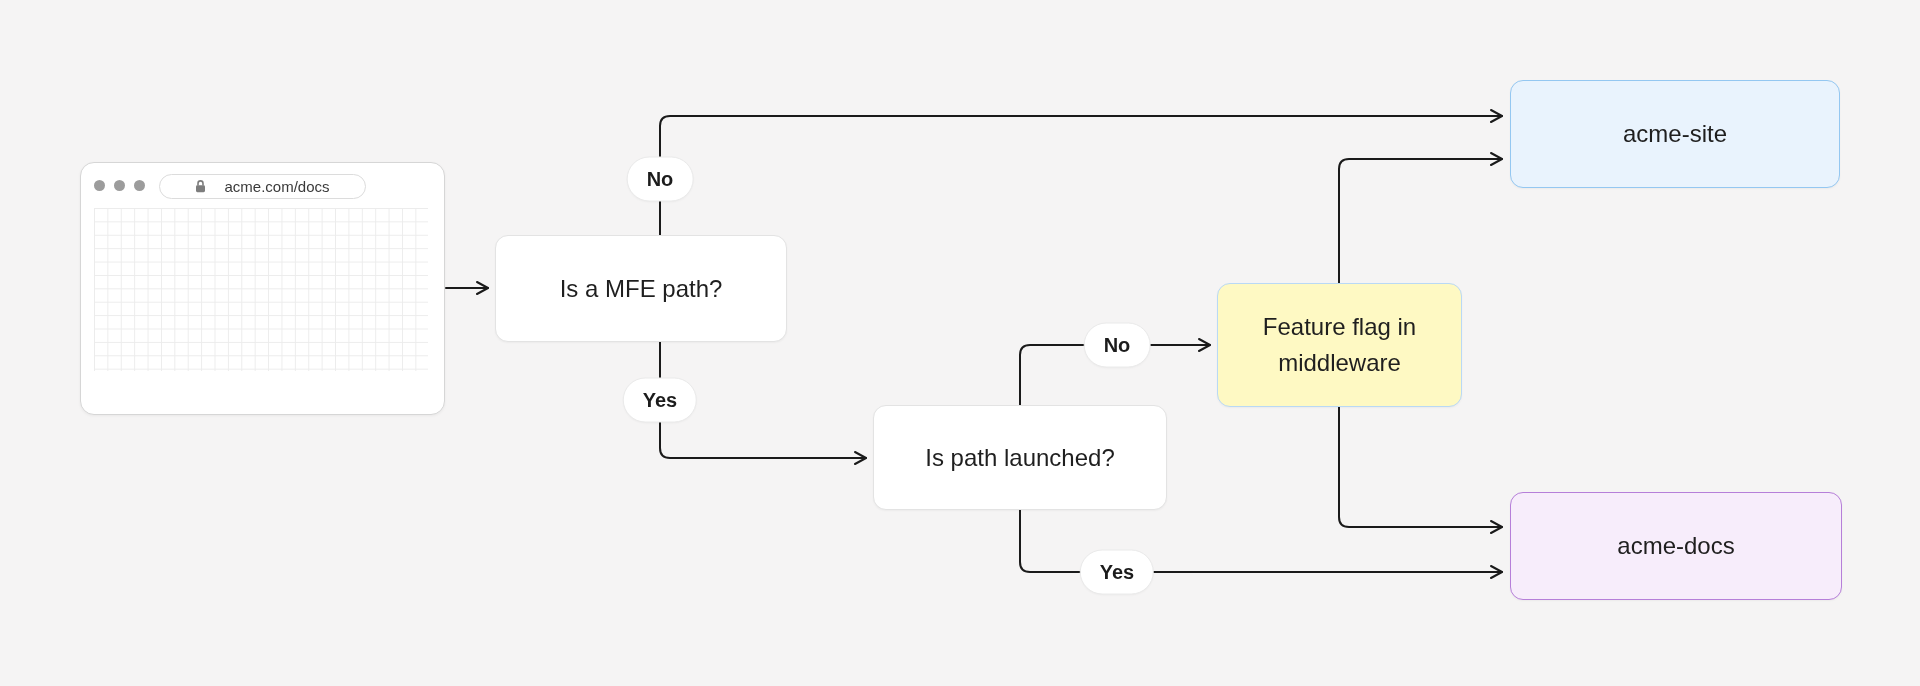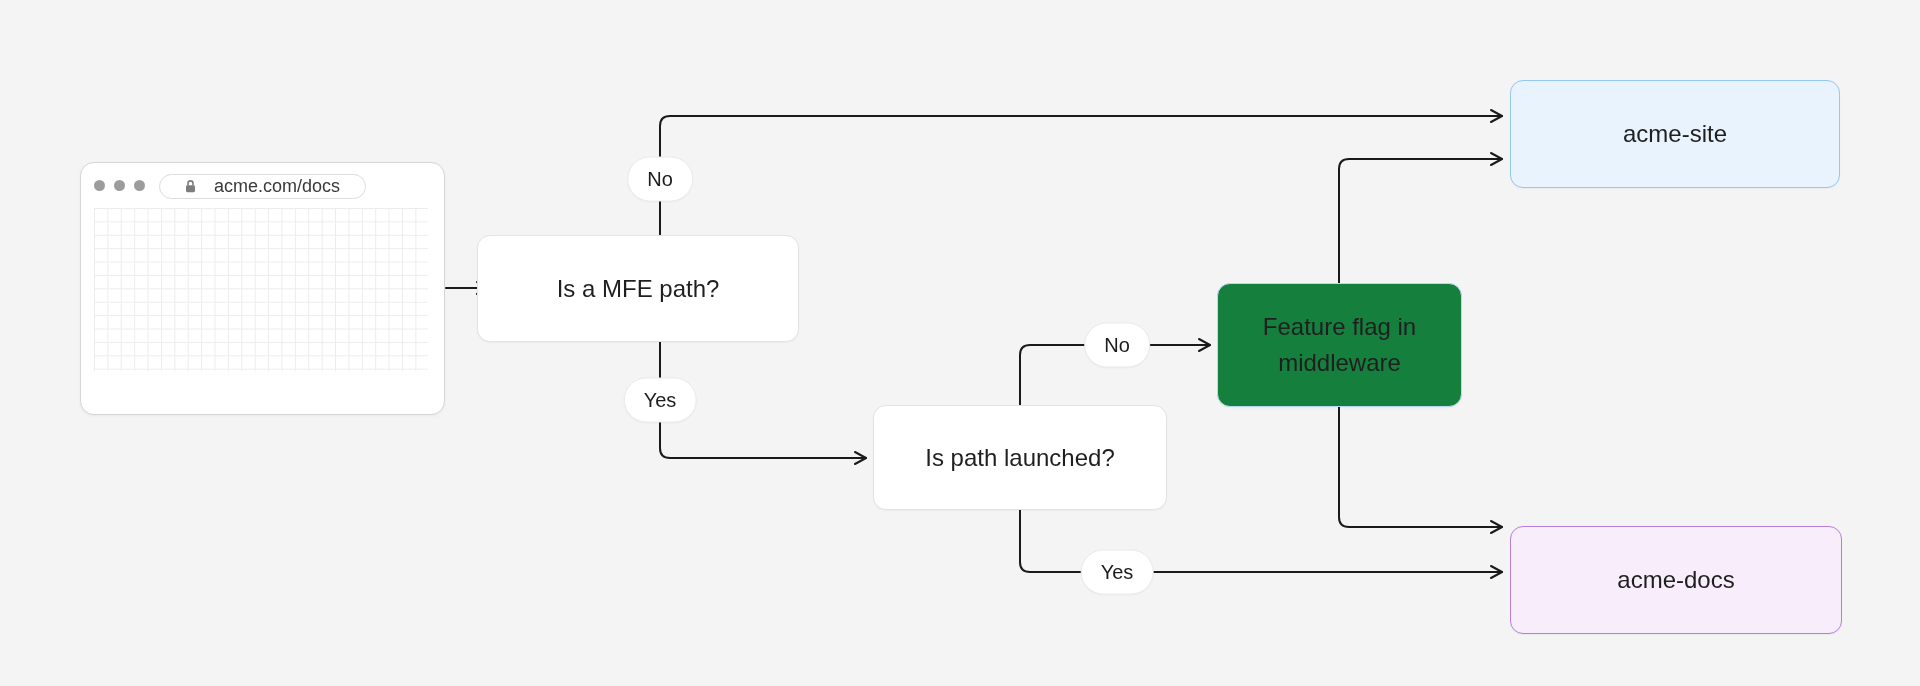--- a/index.html
+++ b/index.html
@@ -38,48 +38,49 @@
     color:#1f1f1f;
     line-height:36px;
     box-shadow:0 1px 2px rgba(0,0,0,0.04);
     box-sizing:border-box;
   }
   .node.white{
     background:#ffffff;
     border:1px solid #e3e3e3;
   }
   .node.blue-soft{
-    background:#15803d;
+    background:#fef9c3;
     border:1px solid #b9d9f5;
   }
   .node.blue{
     background:#e9f3fd;
     border:1.5px solid #94c7f1;
   }
   .node.purple{
     background:#f7edfb;
     border:1.5px solid #b67fd9;
   }
-  .node-mfe     {left:477px; top:235px; width:322px; height:107px;}
+  .node-mfe     {left:495px; top:235px; width:292px; height:107px;}
   .node-launched{left:873px; top:405px; width:294px; height:105px;}
   .node-flag    {left:1217px;top:283px; width:245px; height:124px; padding:0 24px;}
   .node-site    {left:1510px;top:80px;  width:330px; height:108px;}
-  .node-docs    {left:1510px;top:526px; width:332px; height:108px;}
+  .node-docs    {left:1510px;top:492px; width:332px; height:108px;}
   
   .pill{
     position:absolute;
     transform:translate(-50%,-50%);
     background:#ffffff;
     border:1px solid #eaeaea;
     border-radius:26px;
     padding:10px 19px;
     font-size:20px;
     color:#1c1c1c;
     white-space:nowrap;
     box-shadow:0 1px 2px rgba(0,0,0,0.03);
+    font-weight:bold;
   }
   .pill-mfe-no      {left:660px; top:179px;}
   .pill-mfe-yes     {left:660px; top:400px;}
   .pill-launched-no {left:1117px;top:345px;}
   .pill-launched-yes{left:1117px;top:572px;}
   .pill-flag-off    {left:1338px;top:227px;}
   .pill-flag-on     {left:1338px;top:458px;}
   
   .browser{
     position:absolute;
@@ -109,21 +110,21 @@
     position:absolute;
     left:78px; top:11px;
     width:207px; height:25px;
     border:1px solid #dcdcdc;
     border-radius:14px;
     background:#ffffff;
     display:flex;
     align-items:center;
     justify-content:center;
     gap:18px;
-    font-size:18px;
+    font-size:15px;
     color:#3a3a3a;
     box-sizing:border-box;
   }
   .lock{display:inline-flex;}
   .browser-grid{
     position:absolute;
     left:13px; top:45px;
     width:334px; height:163px;
     background-image:
       linear-gradient(to right, #ececec 1px, transparent 1px),

